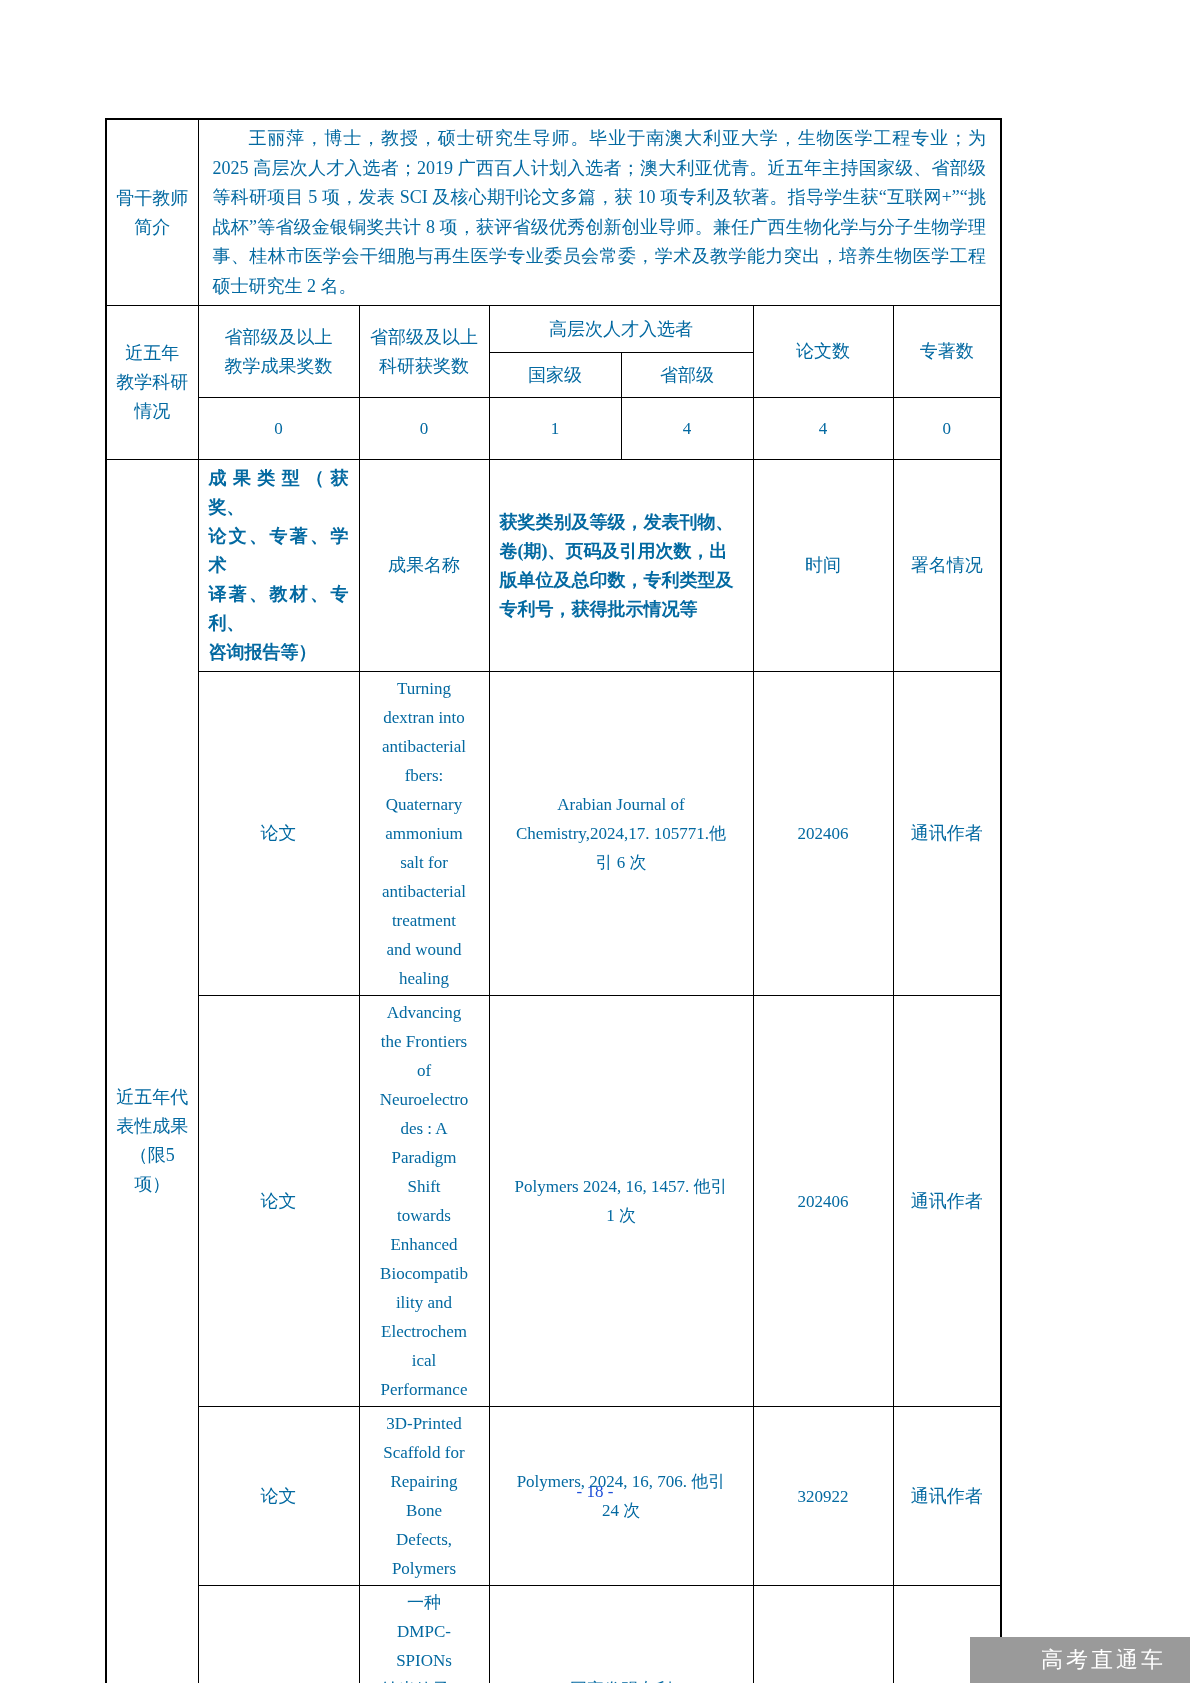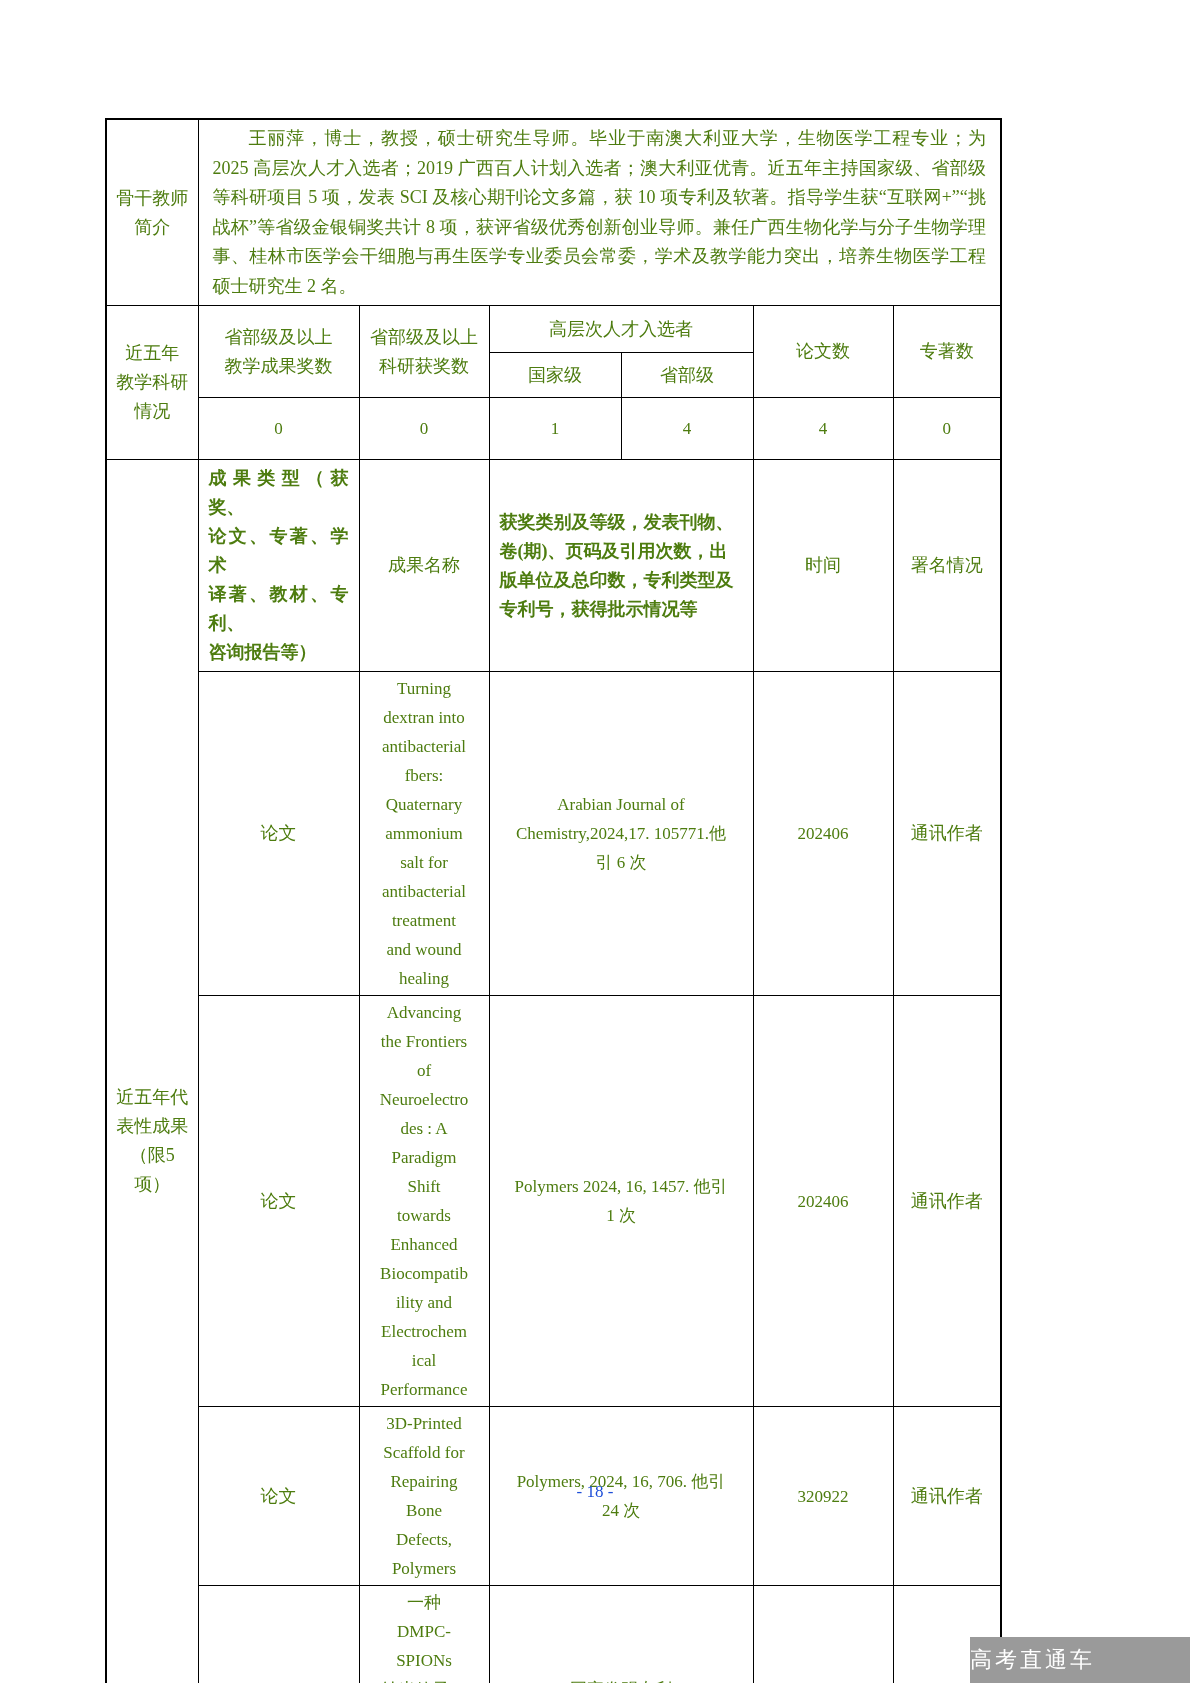--- a/index.html
+++ b/index.html
@@ -23,21 +23,21 @@
     border: 2px solid #000000;
   }
   td {
     border: 1px solid #000000;
     text-align: center;
     vertical-align: middle;
     white-space: pre-line;
     padding: 2px 6px;
     font-size: 18px;
     line-height: 29px;
-    color: #4d7c0f;
+    color: #0369a1;
   }
   td.intro {
     text-align: justify;
     text-indent: 36px;
     padding: 4px 14px;
     line-height: 29.5px;
   }
   td.just {
     text-align: justify;
     padding: 4px 10px;
@@ -74,21 +74,21 @@
     bottom: 0;
     width: 220px;
     height: 46px;
     background: #9a9a9a;
     color: #ffffff;
     font-family: "Liberation Sans", "DejaVu Sans", sans-serif;
     font-size: 22px;
     letter-spacing: 3px;
     display: flex;
     align-items: center;
-    justify-content: flex-start;
+    justify-content: flex-end;
     padding-right: 24px;
   }
 </style>
 </head>
 <body>
 
 <div class="page">
 
   <table class="doc">
     <colgroup>

